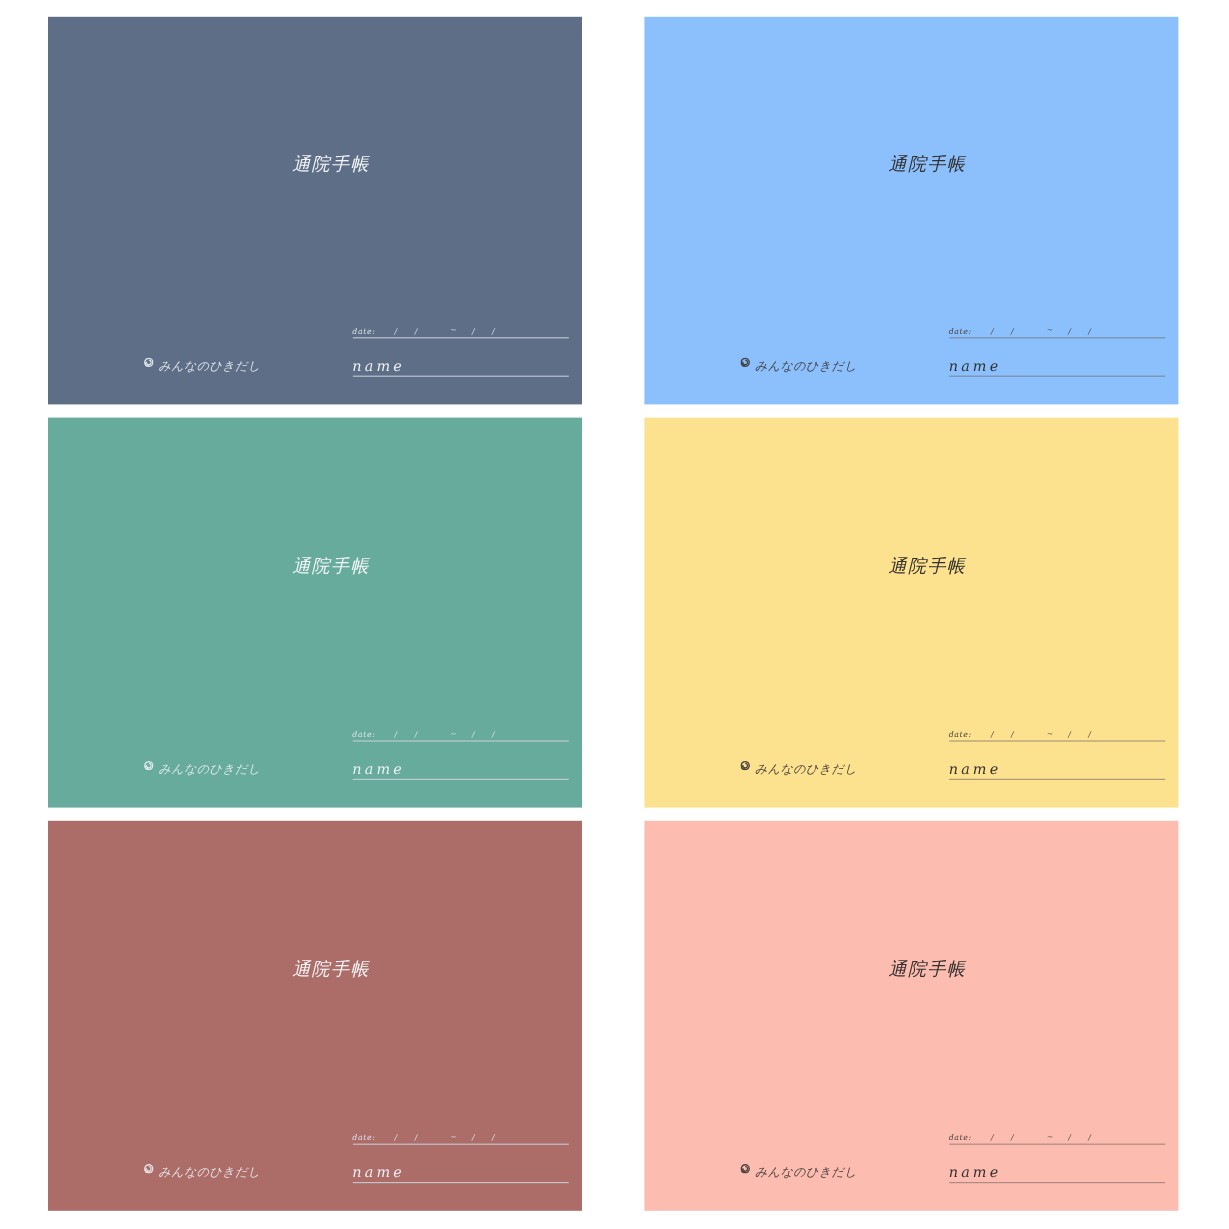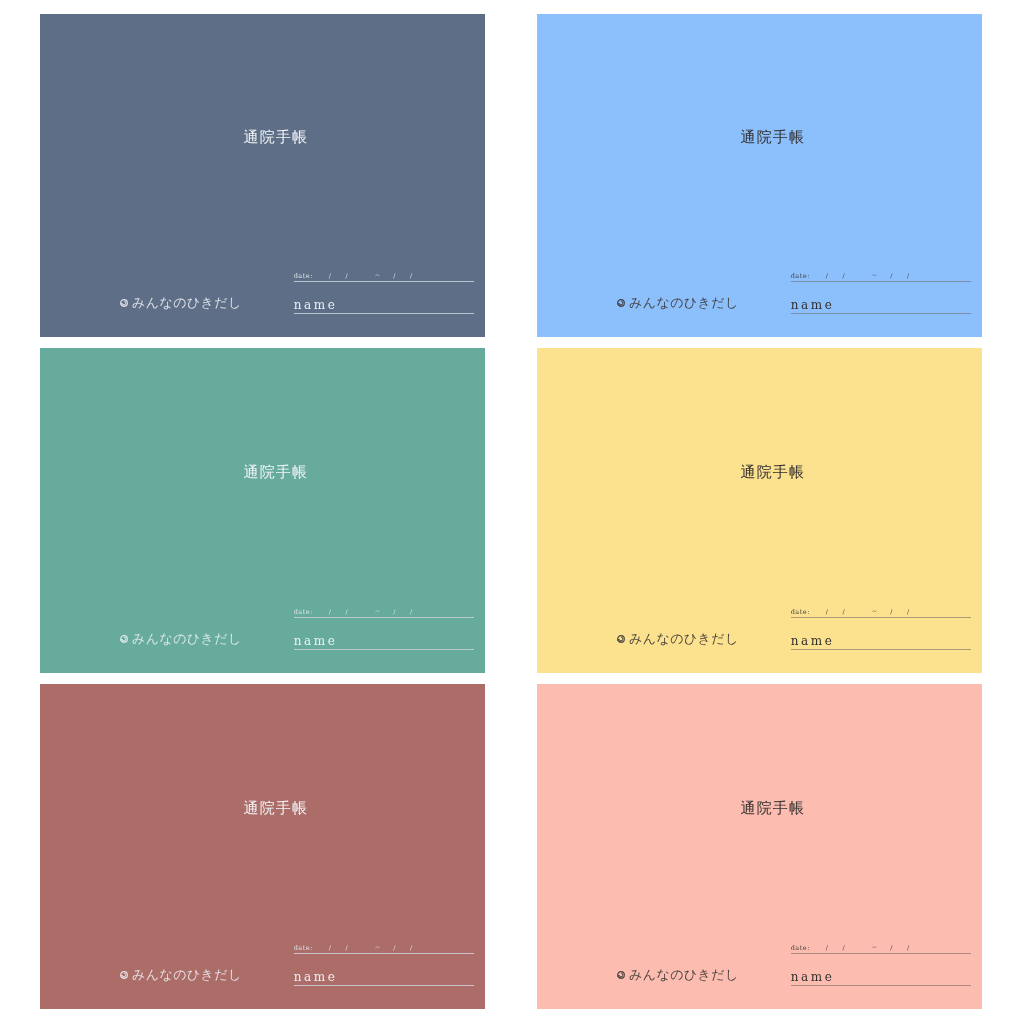--- a/index.html
+++ b/index.html
@@ -13,20 +13,21 @@
   #grid{
     position:relative;
     width:1024px;height:1024px;
     box-sizing:border-box;
     padding:14px 40px 16px 40px;
     display:grid;
     grid-template-columns:445px 445px;
     grid-template-rows:323px 325px 325px;
     column-gap:52px;
     row-gap:11px;
+    font-style:italic;
   }
   .card{
     position:relative;
     width:100%;height:100%;
     overflow:hidden;
   }
   
   .title{
     position:absolute;
     left:0;right:0;
@@ -50,24 +51,23 @@
     position:absolute;
     left:0;right:0;
     bottom:11px;
     height:58px;
   }
   .brand{
     position:absolute;
     left:18%;
     bottom:14px;
     display:flex;
-    align-items:center;
     gap:4px;
     font-family:"DejaVu Serif", serif;
-    font-size:13px;
+    font-size:10px;
     letter-spacing:.4px;
     white-space:nowrap;
     opacity:.92;
   }
   .card.dark .brand{ color:#e8ebef; }
   .card.light .brand{ color:#3d3836; }
 
   .logo-mark{
     width:8px;height:8px;
     flex:0 0 8px;

